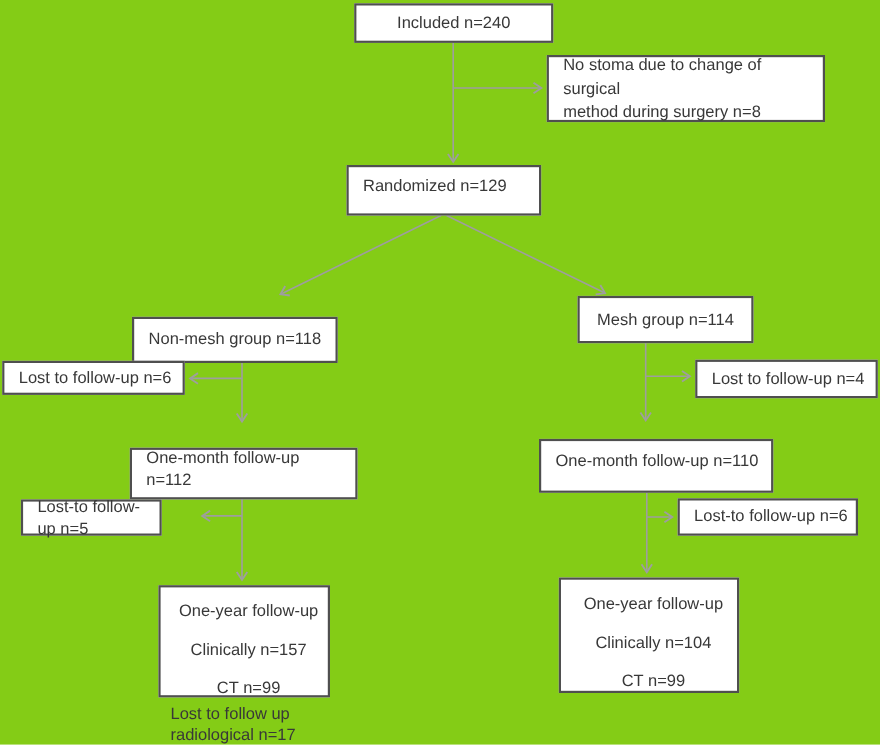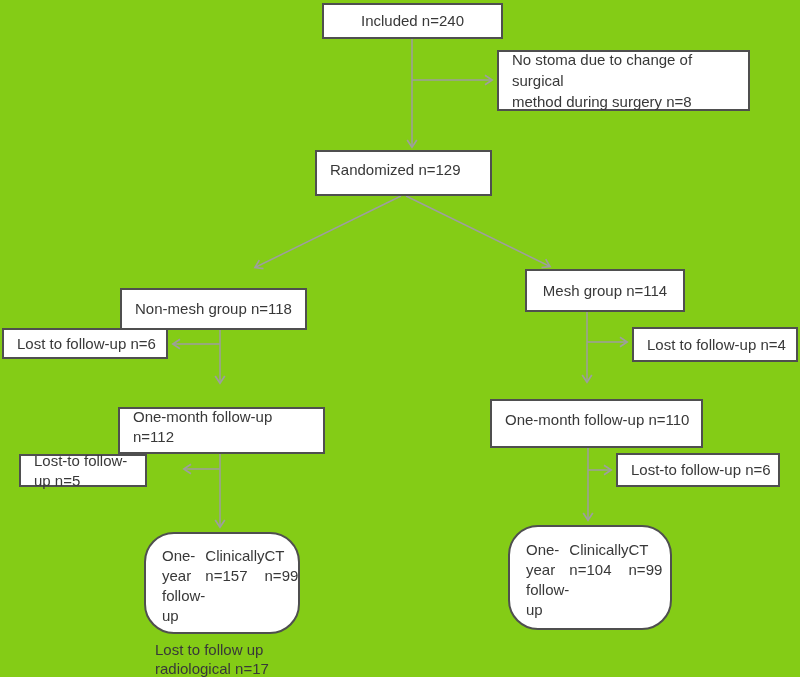--- a/index.html
+++ b/index.html
@@ -18,21 +18,21 @@
     background:#ffffff;
     display:flex;
     align-items:center;
     font-size:15px;
     line-height:20px;
     box-sizing:border-box;
     white-space:pre-line;
   }
   .center{justify-content:center;text-align:center;}
   .padl{padding-left:13px;padding-right:6px;}
-  .col{flex-direction:row;align-items:flex-start;justify-content:flex-start;border-radius:30px;}
+  .col{flex-direction:column;align-items:center;justify-content:flex-start;}
   .col span{display:block;margin-bottom:15px;}
 
   .b-included   {left:322px; top:3px;   width:181px; height:36px;}
   .b-nostoma    {left:497px; top:50px;  width:253px; height:61px; line-height:21px;}
   .b-randomized {left:315px; top:150px; width:177px; height:46px; padding-bottom:6px;}
   .b-nonmesh    {left:120px; top:288px; width:187px; height:42px;}
   .b-mesh       {left:525px; top:269px; width:160px; height:43px;}
   .b-lost1l     {left:2px;   top:328px; width:166px; height:31px;}
   .b-lost1r     {left:632px; top:327px; width:166px; height:35px;}
   .b-month-l    {left:118px; top:407px; width:207px; height:47px; padding-bottom:8px;}

